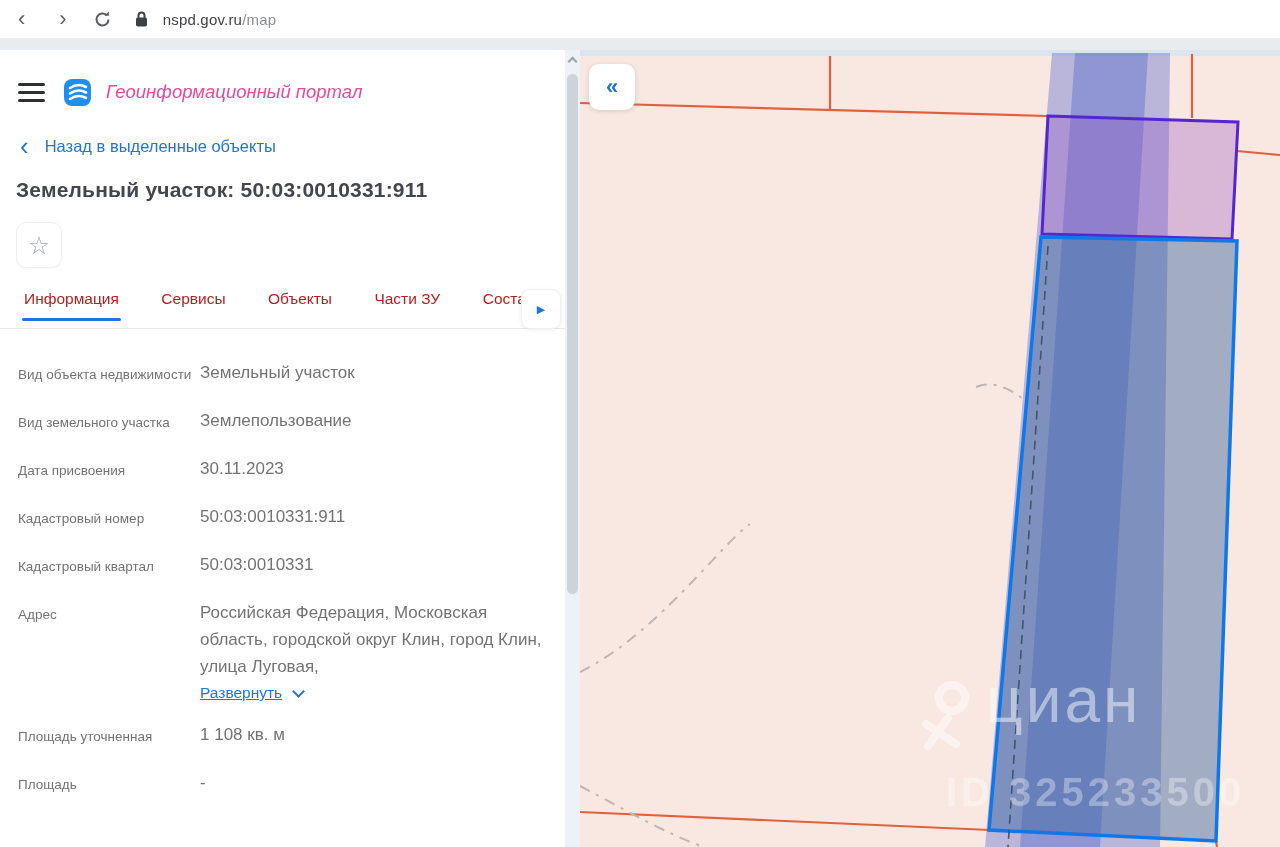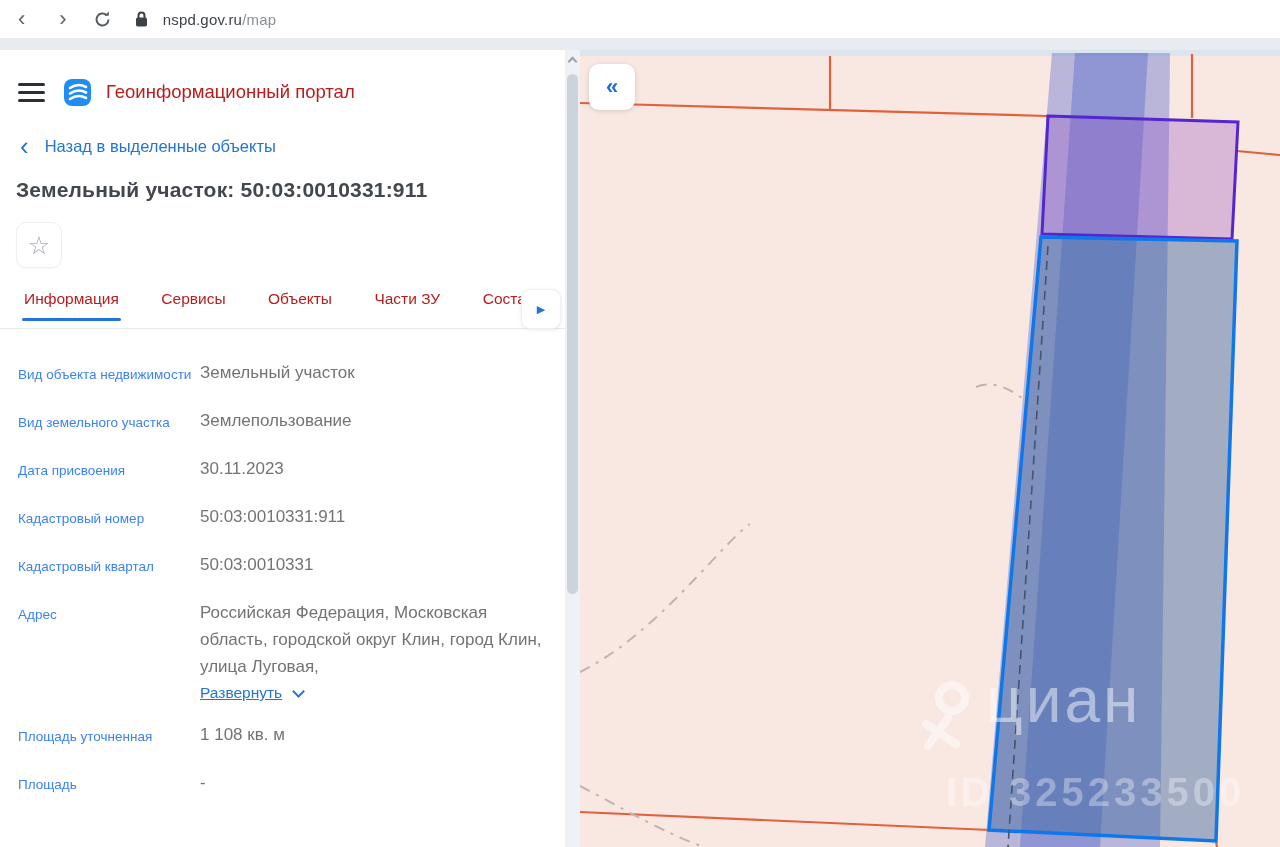--- a/index.html
+++ b/index.html
@@ -25,21 +25,21 @@
   
   .scrollbar { position:absolute; right:0; top:0; width:15px; height:797px; background:#eef1f5; }
   .scroll-thumb { position:absolute; left:2px; top:24px; width:11px; height:520px; background:#ccd3db; border-radius:7px; }
   .scroll-up { position:absolute; left:4px; top:8px; width:7px; height:7px; border-left:2px solid #9aa2ab; border-top:2px solid #9aa2ab; transform:rotate(45deg); }
 
   
   .portal-header { display:flex; align-items:center; padding:22px 0 0 18px; height:62px; }
   .hamburger { width:27px; cursor:pointer; margin-right:18px; }
   .hamburger span { display:block; height:3px; background:#2c3136; border-radius:2px; margin:5px 0; }
   .logo { width:29px; height:29px; margin-right:14px; }
-  .portal-title { font-size:18.5px; font-weight:500; color:#b91c1c; }
+  .portal-title { font-size:18.5px; font-weight:500; color:#ec4899;font-style:italic; }
 
   .back-row { display:flex; align-items:center; margin:24px 0 0 20px; cursor:pointer; }
   .back-chevron { color:var(--accent); font-size:26px; line-height:20px; margin-right:16px; font-weight:500; }
   .back-link { color:var(--accent); font-size:16.5px; }
 
   .page-title { margin:22px 0 0 16px; font-size:21px; font-weight:600; color:#42474d; letter-spacing:.2px; }
 
   .star-btn { margin:20px 0 0 16px; width:46px; height:46px; border:1px solid #edeff2; border-radius:10px; background:#fff; display:flex; align-items:center; justify-content:center; cursor:pointer; box-shadow:0 1px 2px rgba(0,0,0,.03); }
   .star-glyph { font-size:25px; color:#a7adb3; line-height:1; }
 
@@ -47,21 +47,21 @@
   .tabs { position:relative; margin-top:22px; height:39px; border-bottom:1px solid #e7eaec; white-space:nowrap; padding-left:24px; }
   .tab { display:inline-block; margin-right:38px; font-size:15.5px; color:#b91c1c; padding-bottom:13px; cursor:pointer; position:relative; }
   .tab.active { font-weight:500; }
   .tab.active::after { content:""; position:absolute; left:-2px; right:-2px; bottom:0; height:3px; background:var(--accent); border-radius:2px; }
   .tab-scroll-btn { position:absolute; left:521px; top:-1px; width:40px; height:40px; background:#fff; border:1px solid #eef0f3; border-radius:9px; box-shadow:0 1px 4px rgba(0,0,0,.08); display:flex; align-items:center; justify-content:center; cursor:pointer; z-index:2; }
   .tab-scroll-glyph { color:var(--accent); font-size:11px; }
 
   
   .fields { padding:30px 0 0 18px; }
   .field-row { display:flex; margin-bottom:19px; }
-  .field-label { flex:0 0 182px; font-size:13.5px; line-height:26px; color:#3b82f6; padding-top:3px; }
+  .field-label { flex:0 0 182px; font-size:13.5px; line-height:26px; color:#737373; padding-top:3px; }
   .field-value { font-size:17px; line-height:27px; color:#737373; max-width:350px; }
   .expand-link { display:flex; align-items:center; margin-top:4px; cursor:pointer; }
   .expand-text { color:var(--accent); font-size:15.5px; text-decoration:underline; }
   .expand-chevron { width:9px; height:9px; border-right:2px solid var(--accent); border-bottom:2px solid var(--accent); transform:rotate(45deg); margin:-4px 0 0 12px; }
 
   
   .map { position:absolute; left:580px; top:0; width:700px; height:797px; background:var(--pink); overflow:hidden; }
   .map-svg { position:absolute; left:0; top:0; }
   .collapse-btn { position:absolute; left:9px; top:14px; width:46px; height:46px; background:#fff; border-radius:10px; box-shadow:0 1px 5px rgba(0,0,0,.15); display:flex; align-items:center; justify-content:center; cursor:pointer; z-index:5; }
   .collapse-glyph { color:#1f6fd6; font-size:22px; font-weight:700; line-height:1; }

